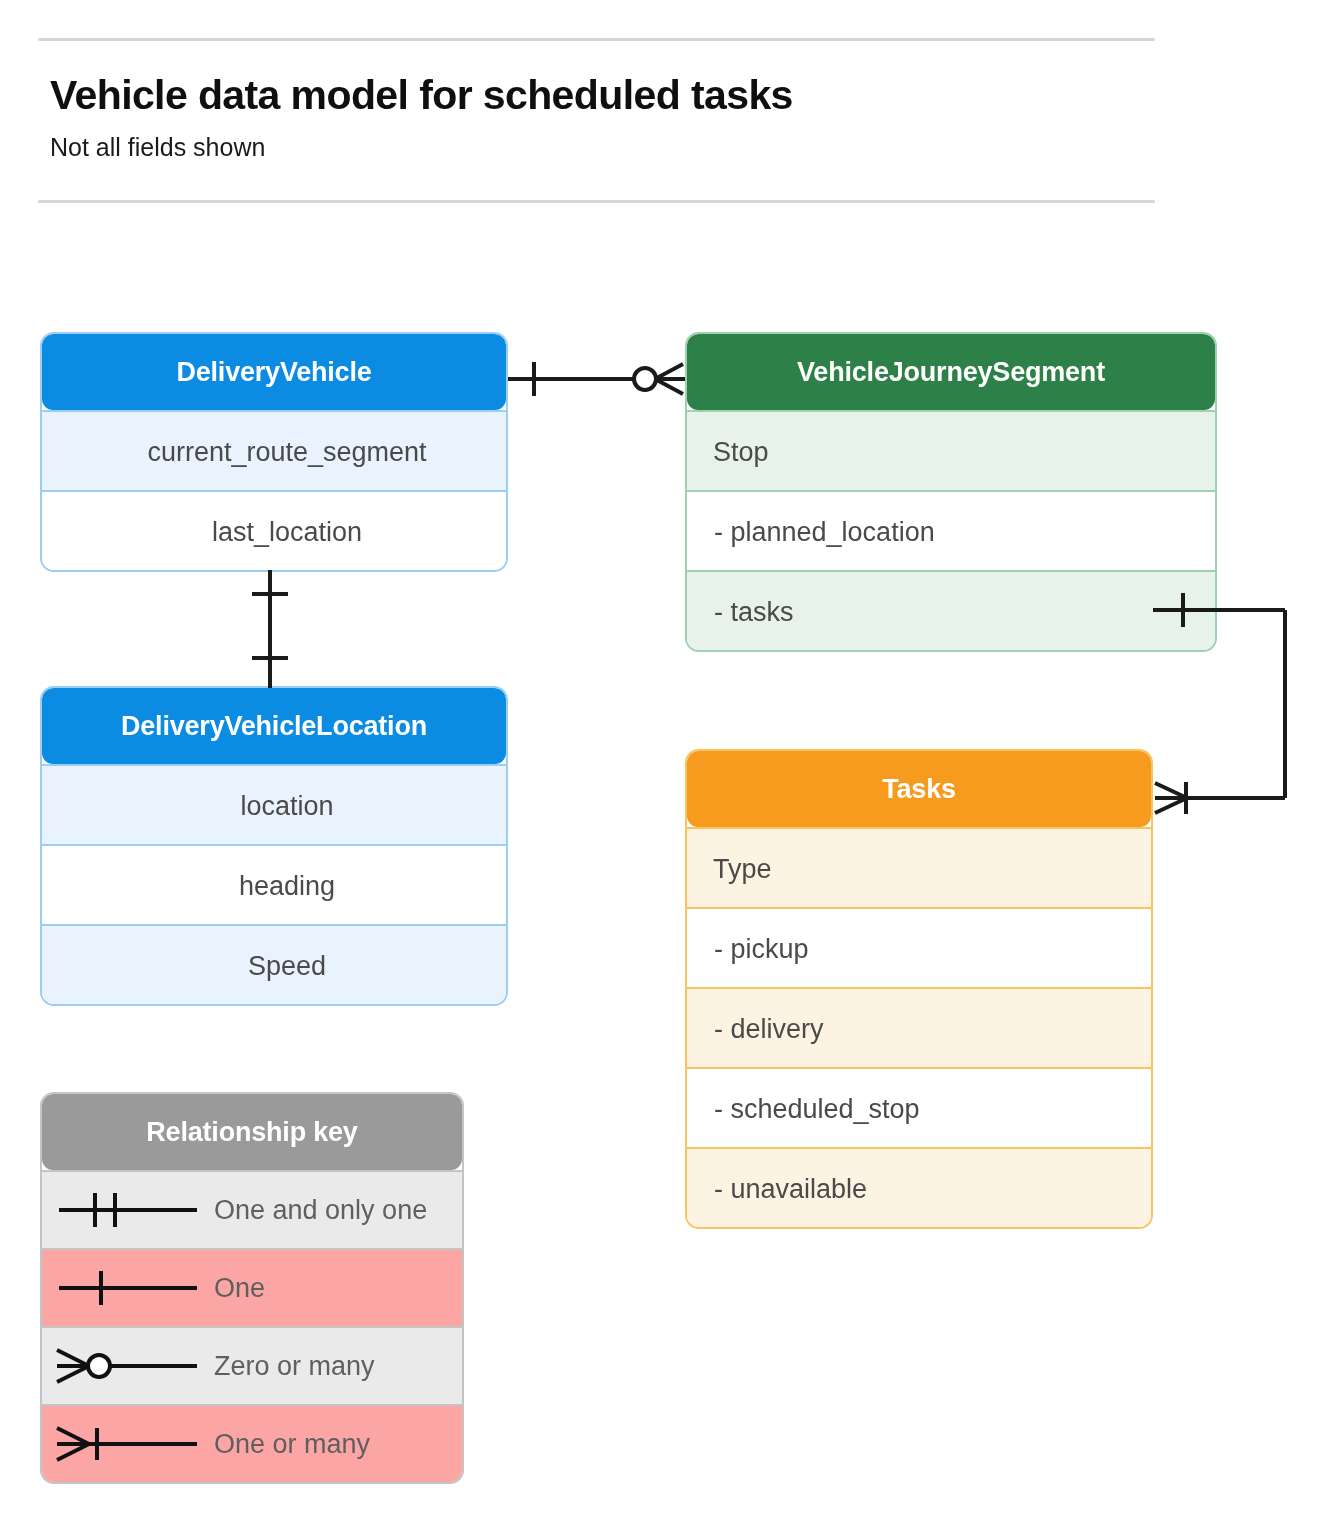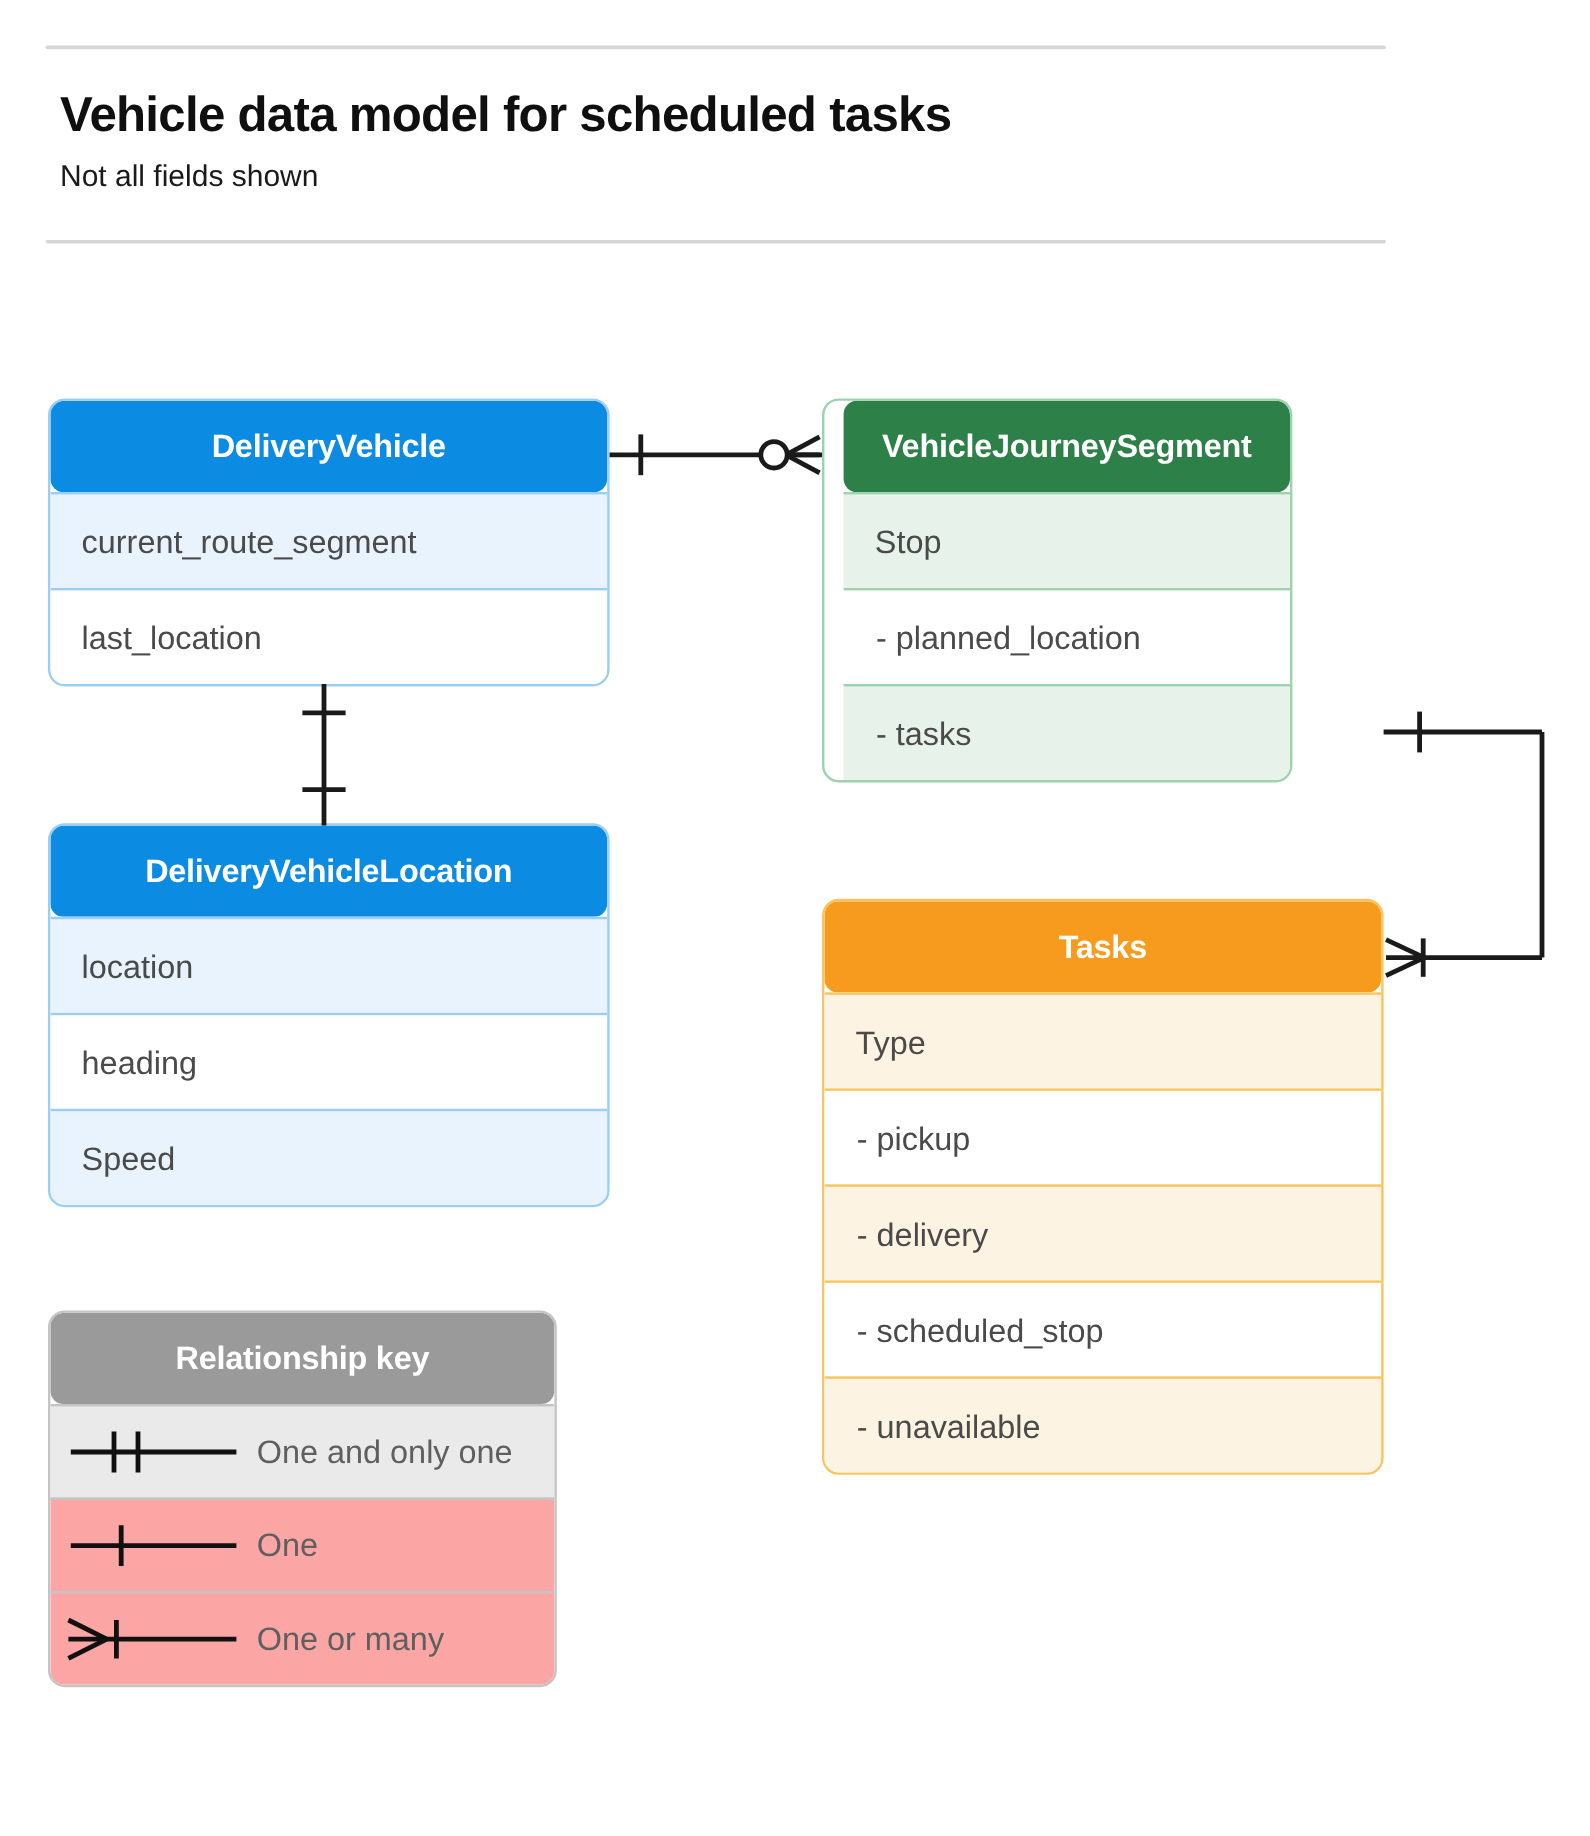--- a/index.html
+++ b/index.html
@@ -71,21 +71,21 @@
     padding-left: 26px;
     box-sizing: border-box;
     white-space: nowrap;
     border-top: 2px solid transparent;
   }
   .entity-row.indent { padding-left: 27px; }
 
   
   .e-blue { border: 2px solid #9ccdf2; }
   .e-blue .entity-header { background: #0b8be1; }
-  .e-blue .entity-row { border-top-color: #9ccdf2; background: #ffffff; }
+  .e-blue .entity-row { border-top-color: #9ccdf2; background: #ffffff; text-align: center; }
   .e-blue .entity-row.tint { background: #e8f3fd; }
   .e-blue .entity-row:first-of-type { border-top: none; }
 
   
   .e-green { border: 2px solid #9ed1ae; }
   .e-green .entity-header { background: #2e8049; }
   .e-green .entity-row { border-top-color: #9ed1ae; background: #ffffff; }
   .e-green .entity-row.tint { background: #e7f3ea; }
   .e-green .entity-row:first-of-type { border-top: none; }
 
@@ -98,21 +98,21 @@
 
   
   .e-gray { border: 2px solid #c4c4c4; }
   .e-gray .entity-header { background: #9a9a9a; }
   .e-gray .legend-row { border-top-color: #c4c4c4; background: #fca5a5; }
   .e-gray .legend-row.tint { background: #eaeaea; }
   .e-gray .legend-row:first-of-type { border-top: none; }
 
   #entity-delivery-vehicle { left: 40px;  top: 332px;  width: 468px; }
   #entity-delivery-vehicle-location { left: 40px; top: 686px; width: 468px; }
-  #entity-vehicle-journey-segment { left: 685px; top: 332px; width: 392px; padding-left: 16px; }
+  #entity-vehicle-journey-segment { left: 685px; top: 332px; width: 532px; }
   #entity-tasks { left: 685px; top: 749px; width: 468px; }
   #legend-box { left: 40px; top: 1092px; width: 424px; }
 
   .legend-row {
     height: 78px;
     display: flex;
     align-items: center;
     border-top: 2px solid transparent;
     box-sizing: border-box;
   }
@@ -196,20 +196,34 @@
       <svg width="150" height="50" viewBox="0 0 150 50">
         <g stroke="#111111" stroke-width="4" fill="none">
           <line x1="6" y1="25" x2="144" y2="25"></line>
           <line x1="48" y1="8" x2="48" y2="42"></line>
         </g>
       </svg>
     </div>
     <div class="legend-label">One</div>
   </div>
 
+  <div class="legend-row tint">
+    <div class="legend-symbol">
+      <svg width="150" height="50" viewBox="0 0 150 50">
+        <g stroke="#111111" stroke-width="4" fill="none">
+          <line x1="40" y1="25" x2="144" y2="25"></line>
+          <line x1="4" y1="9" x2="36" y2="25"></line>
+          <line x1="4" y1="25" x2="36" y2="25"></line>
+          <line x1="4" y1="41" x2="36" y2="25"></line>
+          <circle cx="46" cy="25" r="11" fill="#ffffff"></circle>
+        </g>
+      </svg>
+    </div>
+    <div class="legend-label">Zero or many</div>
+  </div>
 
   <div class="legend-row">
     <div class="legend-symbol">
       <svg width="150" height="50" viewBox="0 0 150 50">
         <g stroke="#111111" stroke-width="4" fill="none">
           <line x1="30" y1="25" x2="144" y2="25"></line>
           <line x1="4" y1="9" x2="36" y2="25"></line>
           <line x1="4" y1="25" x2="36" y2="25"></line>
           <line x1="4" y1="41" x2="36" y2="25"></line>
           <line x1="44" y1="9" x2="44" y2="41"></line>

